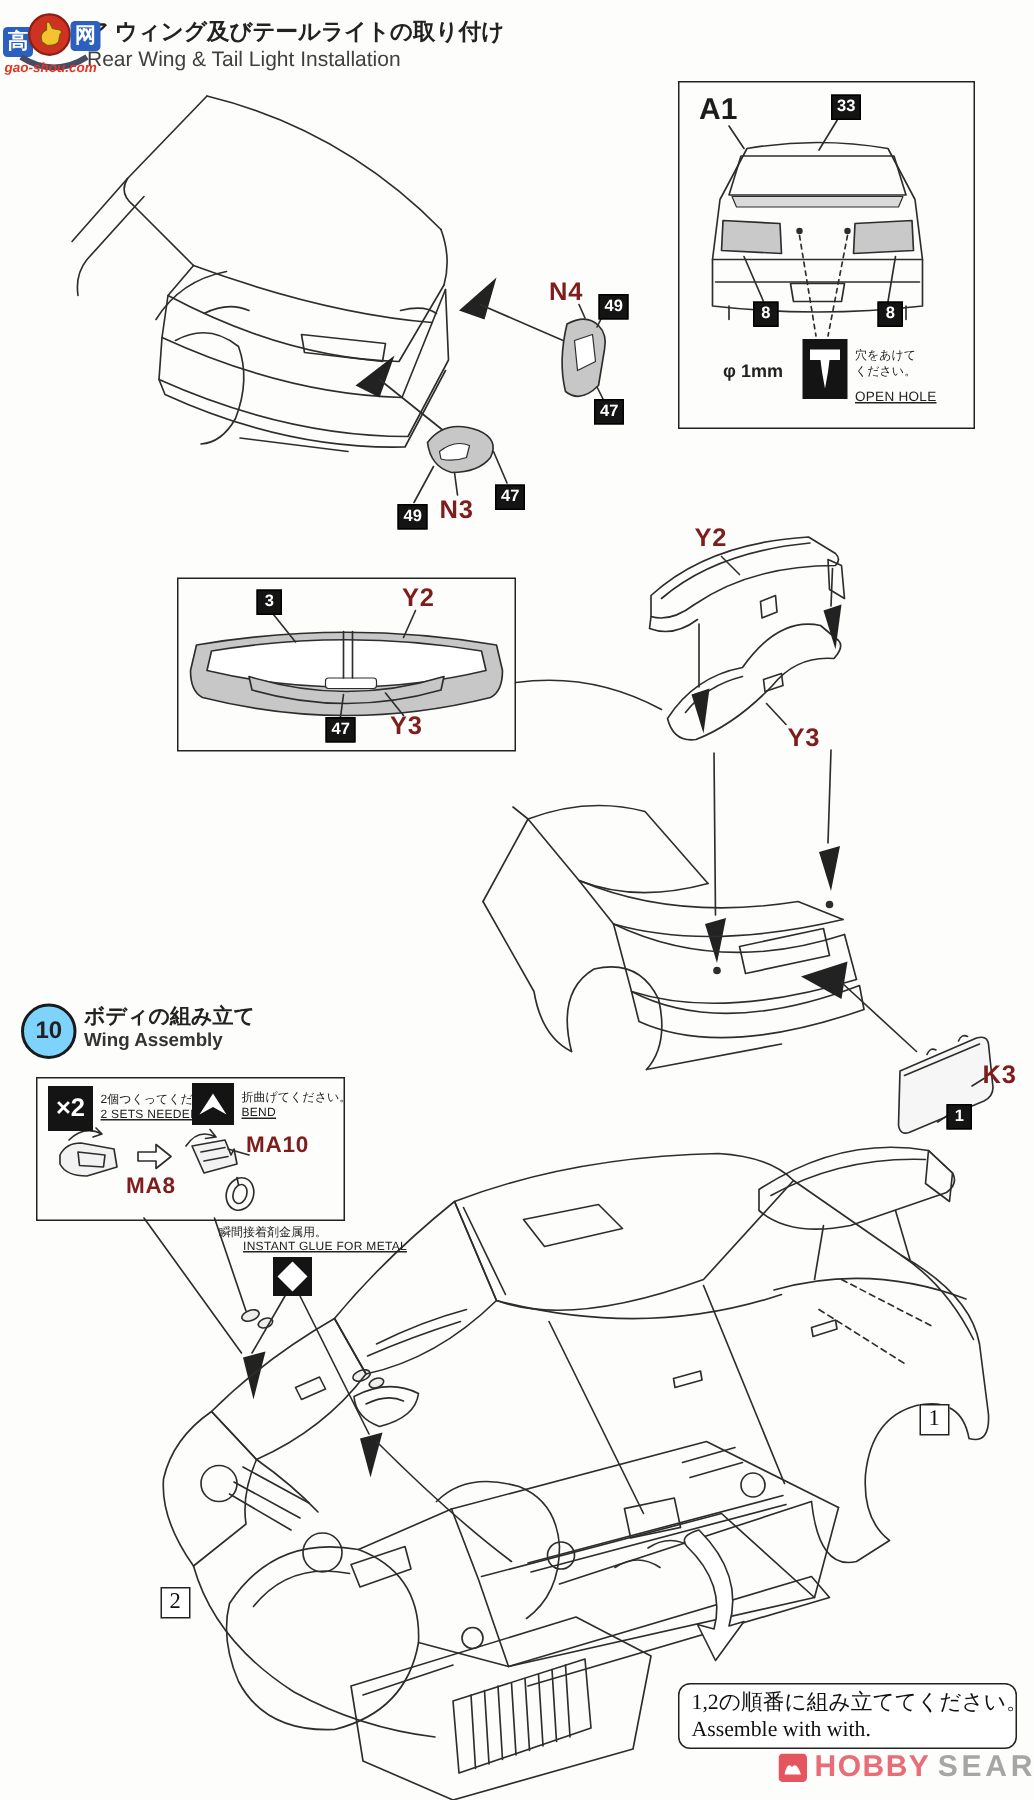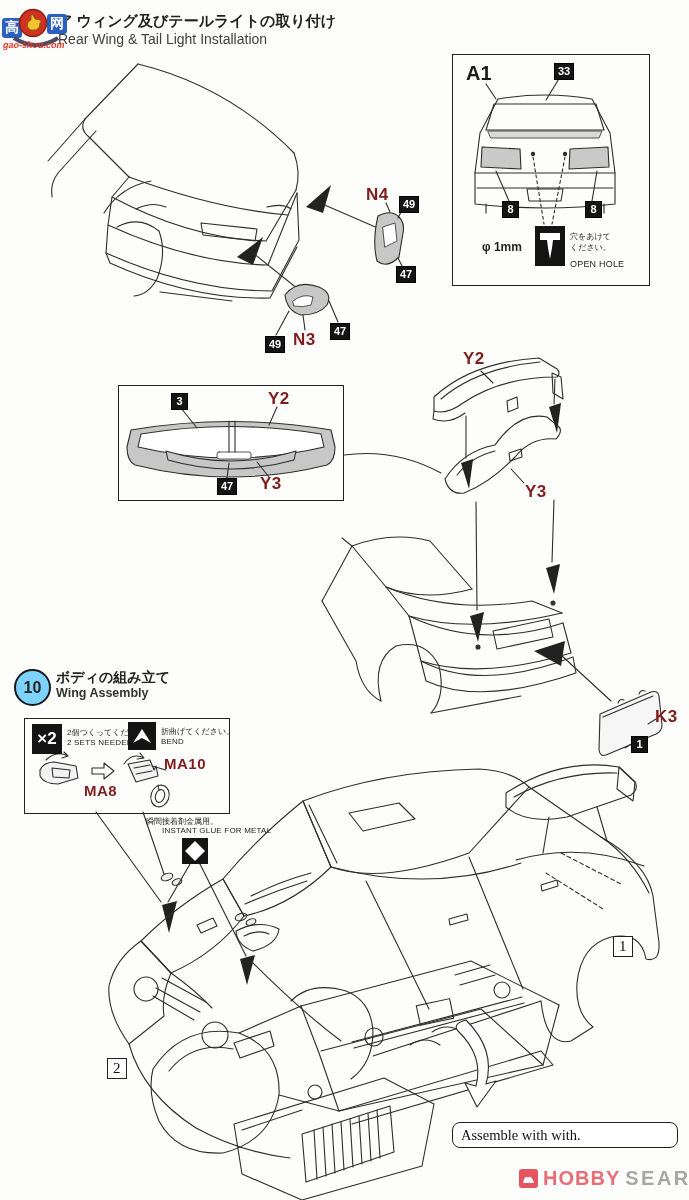--- a/index.html
+++ b/index.html
@@ -8,21 +8,21 @@
   .abs{position:absolute;}
   #art{position:absolute;left:0;top:0;z-index:1;}
   .ov{position:absolute;z-index:3;white-space:nowrap;}
   .lbl{font-weight:bold;color:#7f1d1d;font-size:17px;letter-spacing:.5px;}
   .lbl-big{font-weight:bold;color:#1c1c1c;font-size:20px;}
   .bb{background:#141414;color:#fff;font-weight:bold;font-size:11px;line-height:1;
       padding:2px 3px;min-width:9px;text-align:center;border:1px solid #000;}
   .ob{background:#fff;border:1.6px solid #222;font-family:"Liberation Serif","DejaVu Serif",serif;
       font-size:15px;line-height:1;padding:2px 5px;color:#111;}
   .jp-s{font-size:8px;color:#222;}
-  .en-s{font-size:8px;color:#222;letter-spacing:.2px;}
+  .en-s{font-size:8px;color:#222;letter-spacing:.2px;text-decoration:underline;}
   .frame{border:1.6px solid #222;background:transparent;}
   .hdr-jp{font-size:15px;font-weight:bold;color:#222;}
   .hdr-en{font-size:14px;color:#404040;}
   .step-circle{width:33px;height:33px;border:2.6px solid #1a1a1a;border-radius:50%;
       display:flex;align-items:center;justify-content:center;font-size:16px;font-weight:bold;background:#7dd3fc;}
   .iconbox{background:#141414;display:flex;align-items:center;justify-content:center;}
   .footerbox{border:1.6px solid #222;border-radius:8px;background:#fff;
       font-family:"Liberation Serif","DejaVu Serif",serif;color:#111;
       font-size:14.5px;line-height:1.25;padding:3px 8px;}
   .brand-hobby{color:#e96d77;font-weight:bold;font-size:20px;letter-spacing:1px;}
@@ -330,20 +330,21 @@
 <div class="ov iconbox" style="left:182px;top:838px;width:26px;height:26px;">
   <svg width="26" height="26">
       <polygon points="13,3 23,13 13,23 3,13" fill="#fff"></polygon>
     </svg>
 </div>
 
 <div class="ov ob" style="left:613px;top:936px;">1</div>
 <div class="ov ob" style="left:107px;top:1058px;">2</div>
 
 <div class="ov footerbox" style="left:452px;top:1122px;width:208px;">
+  <div>1,2の順番に組み立ててください。</div>
   <div>Assemble with with.</div>
 </div>
 <div class="ov" style="left:519px;top:1167px;display:flex;align-items:center;gap:5px;">
   <span style="display:inline-flex;">
     <svg width="19" height="19">
         <rect x="0" y="0" width="19" height="19" rx="3" fill="#e4555f"></rect>
     <path d="M4,14 Q6,5 9,9 Q12,5 15,14 Z" fill="#fff"></path>
       </svg>
   </span>
   <span class="brand-hobby">HOBBY</span>

